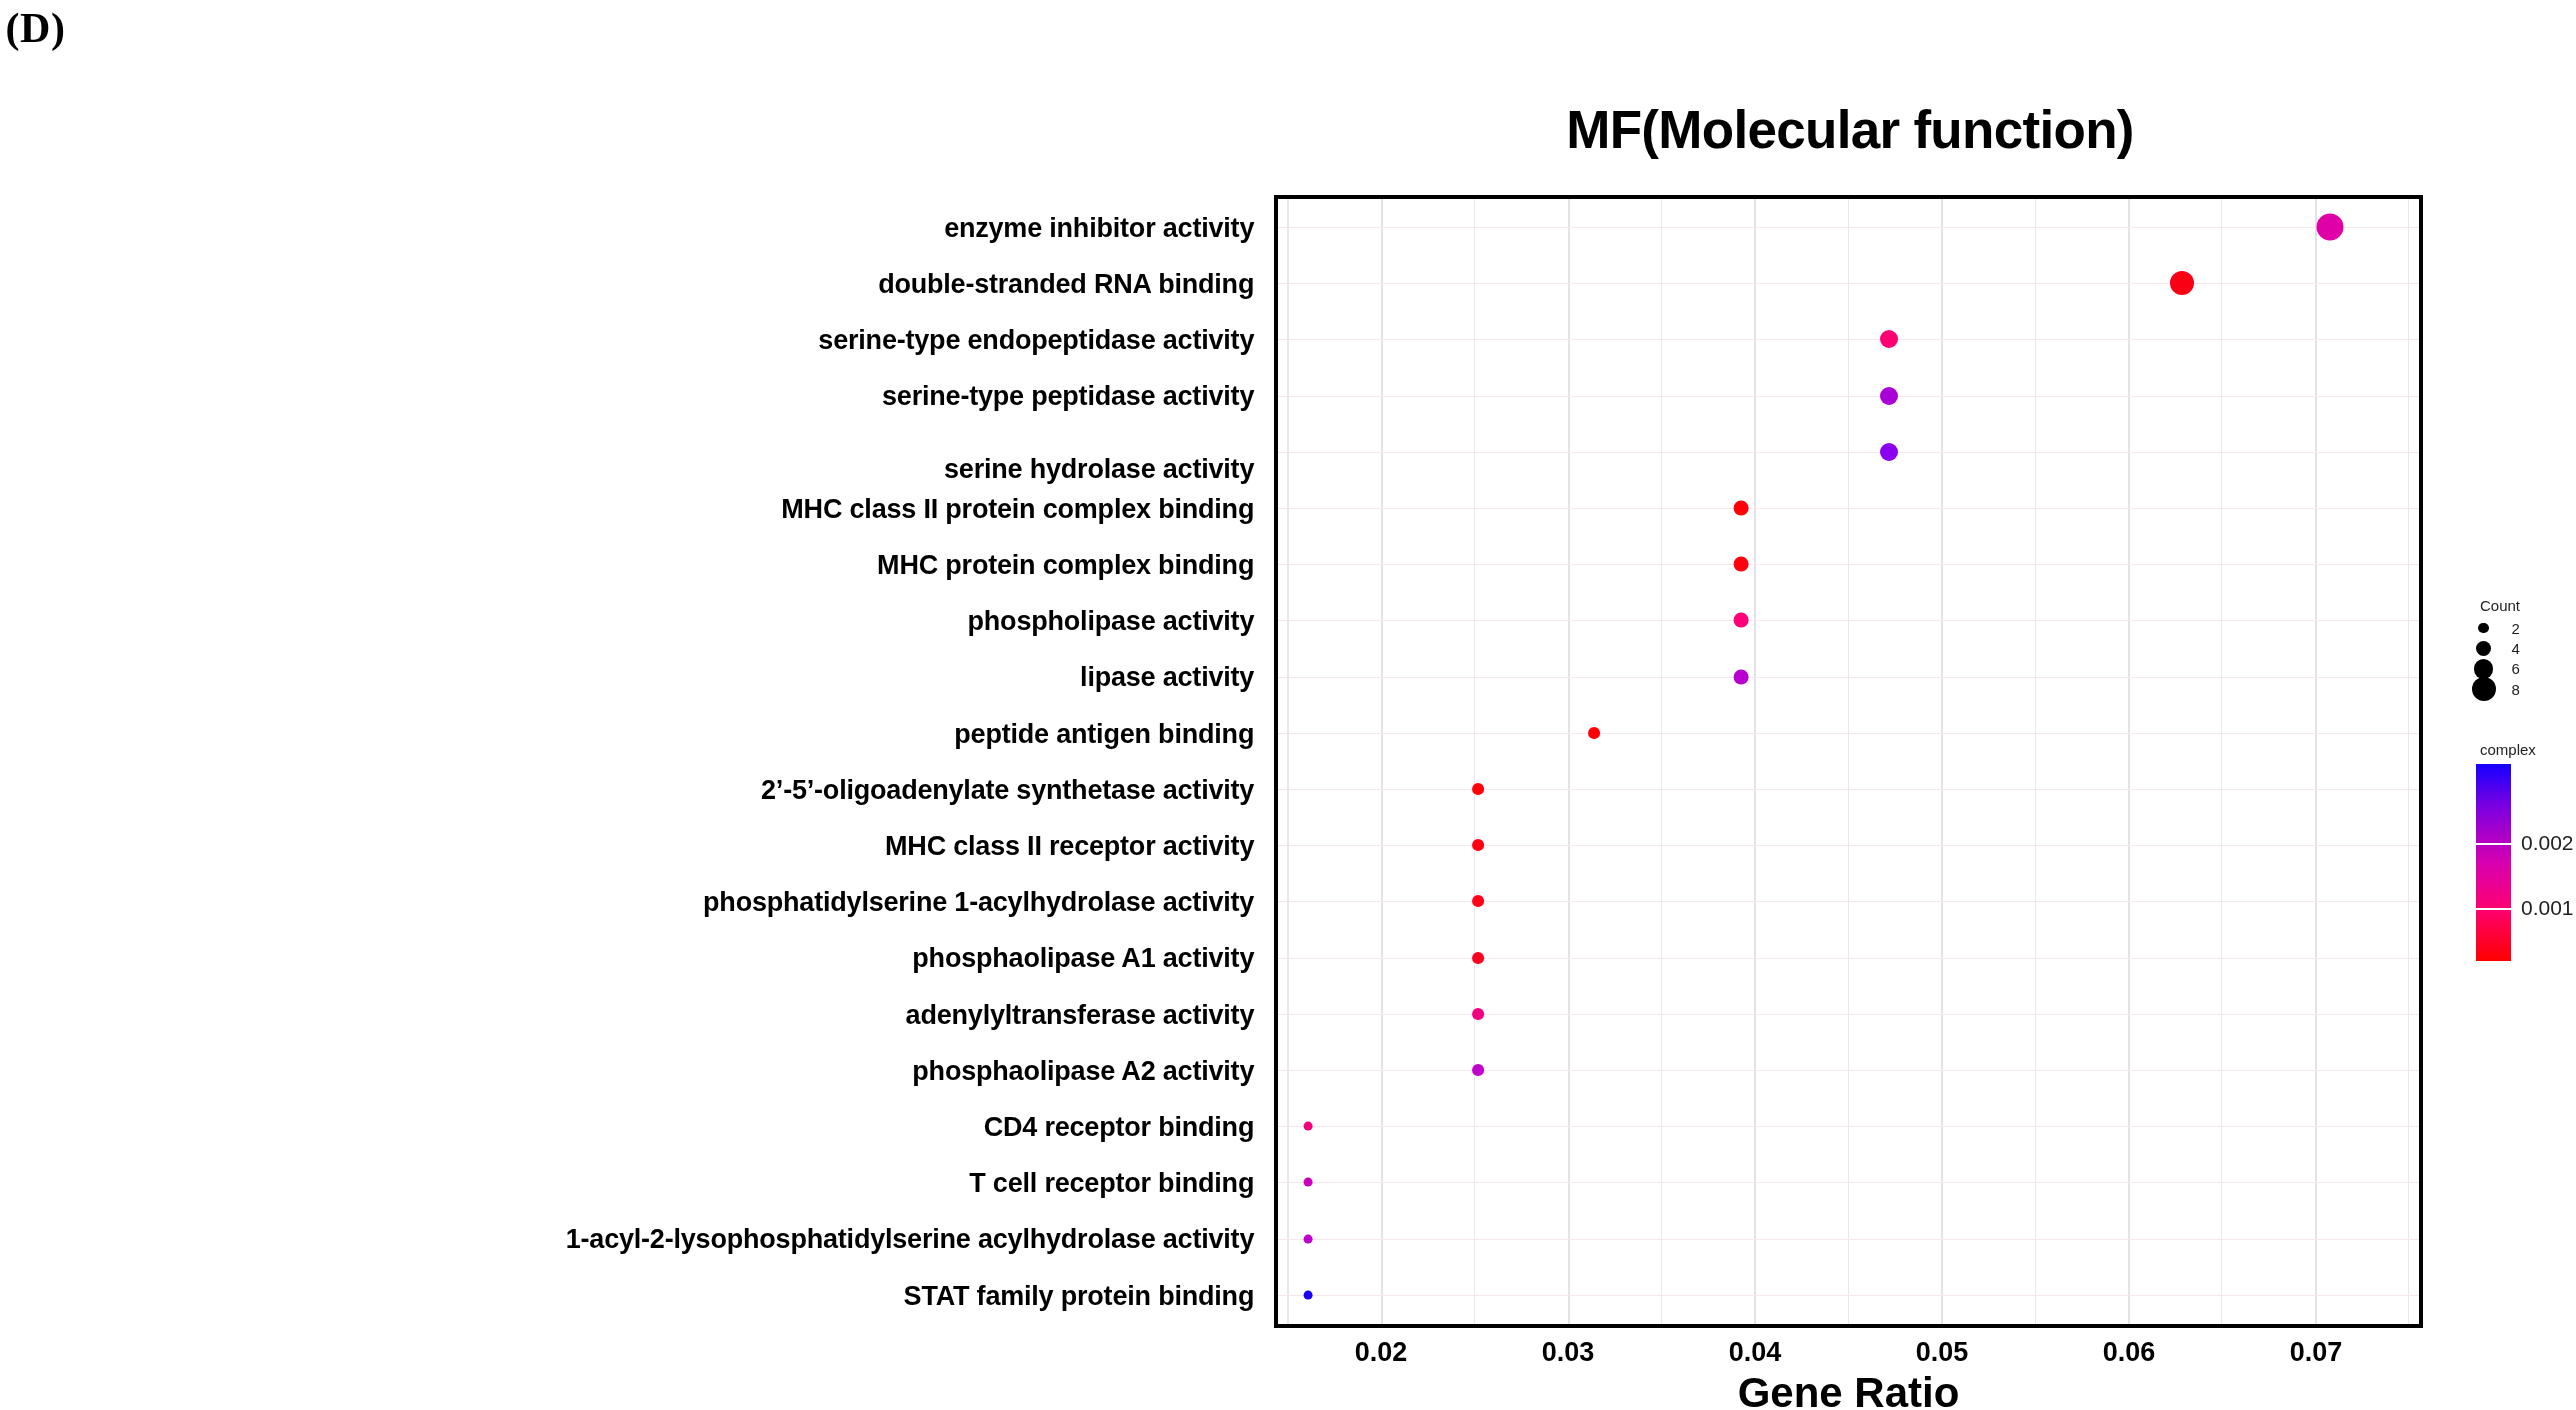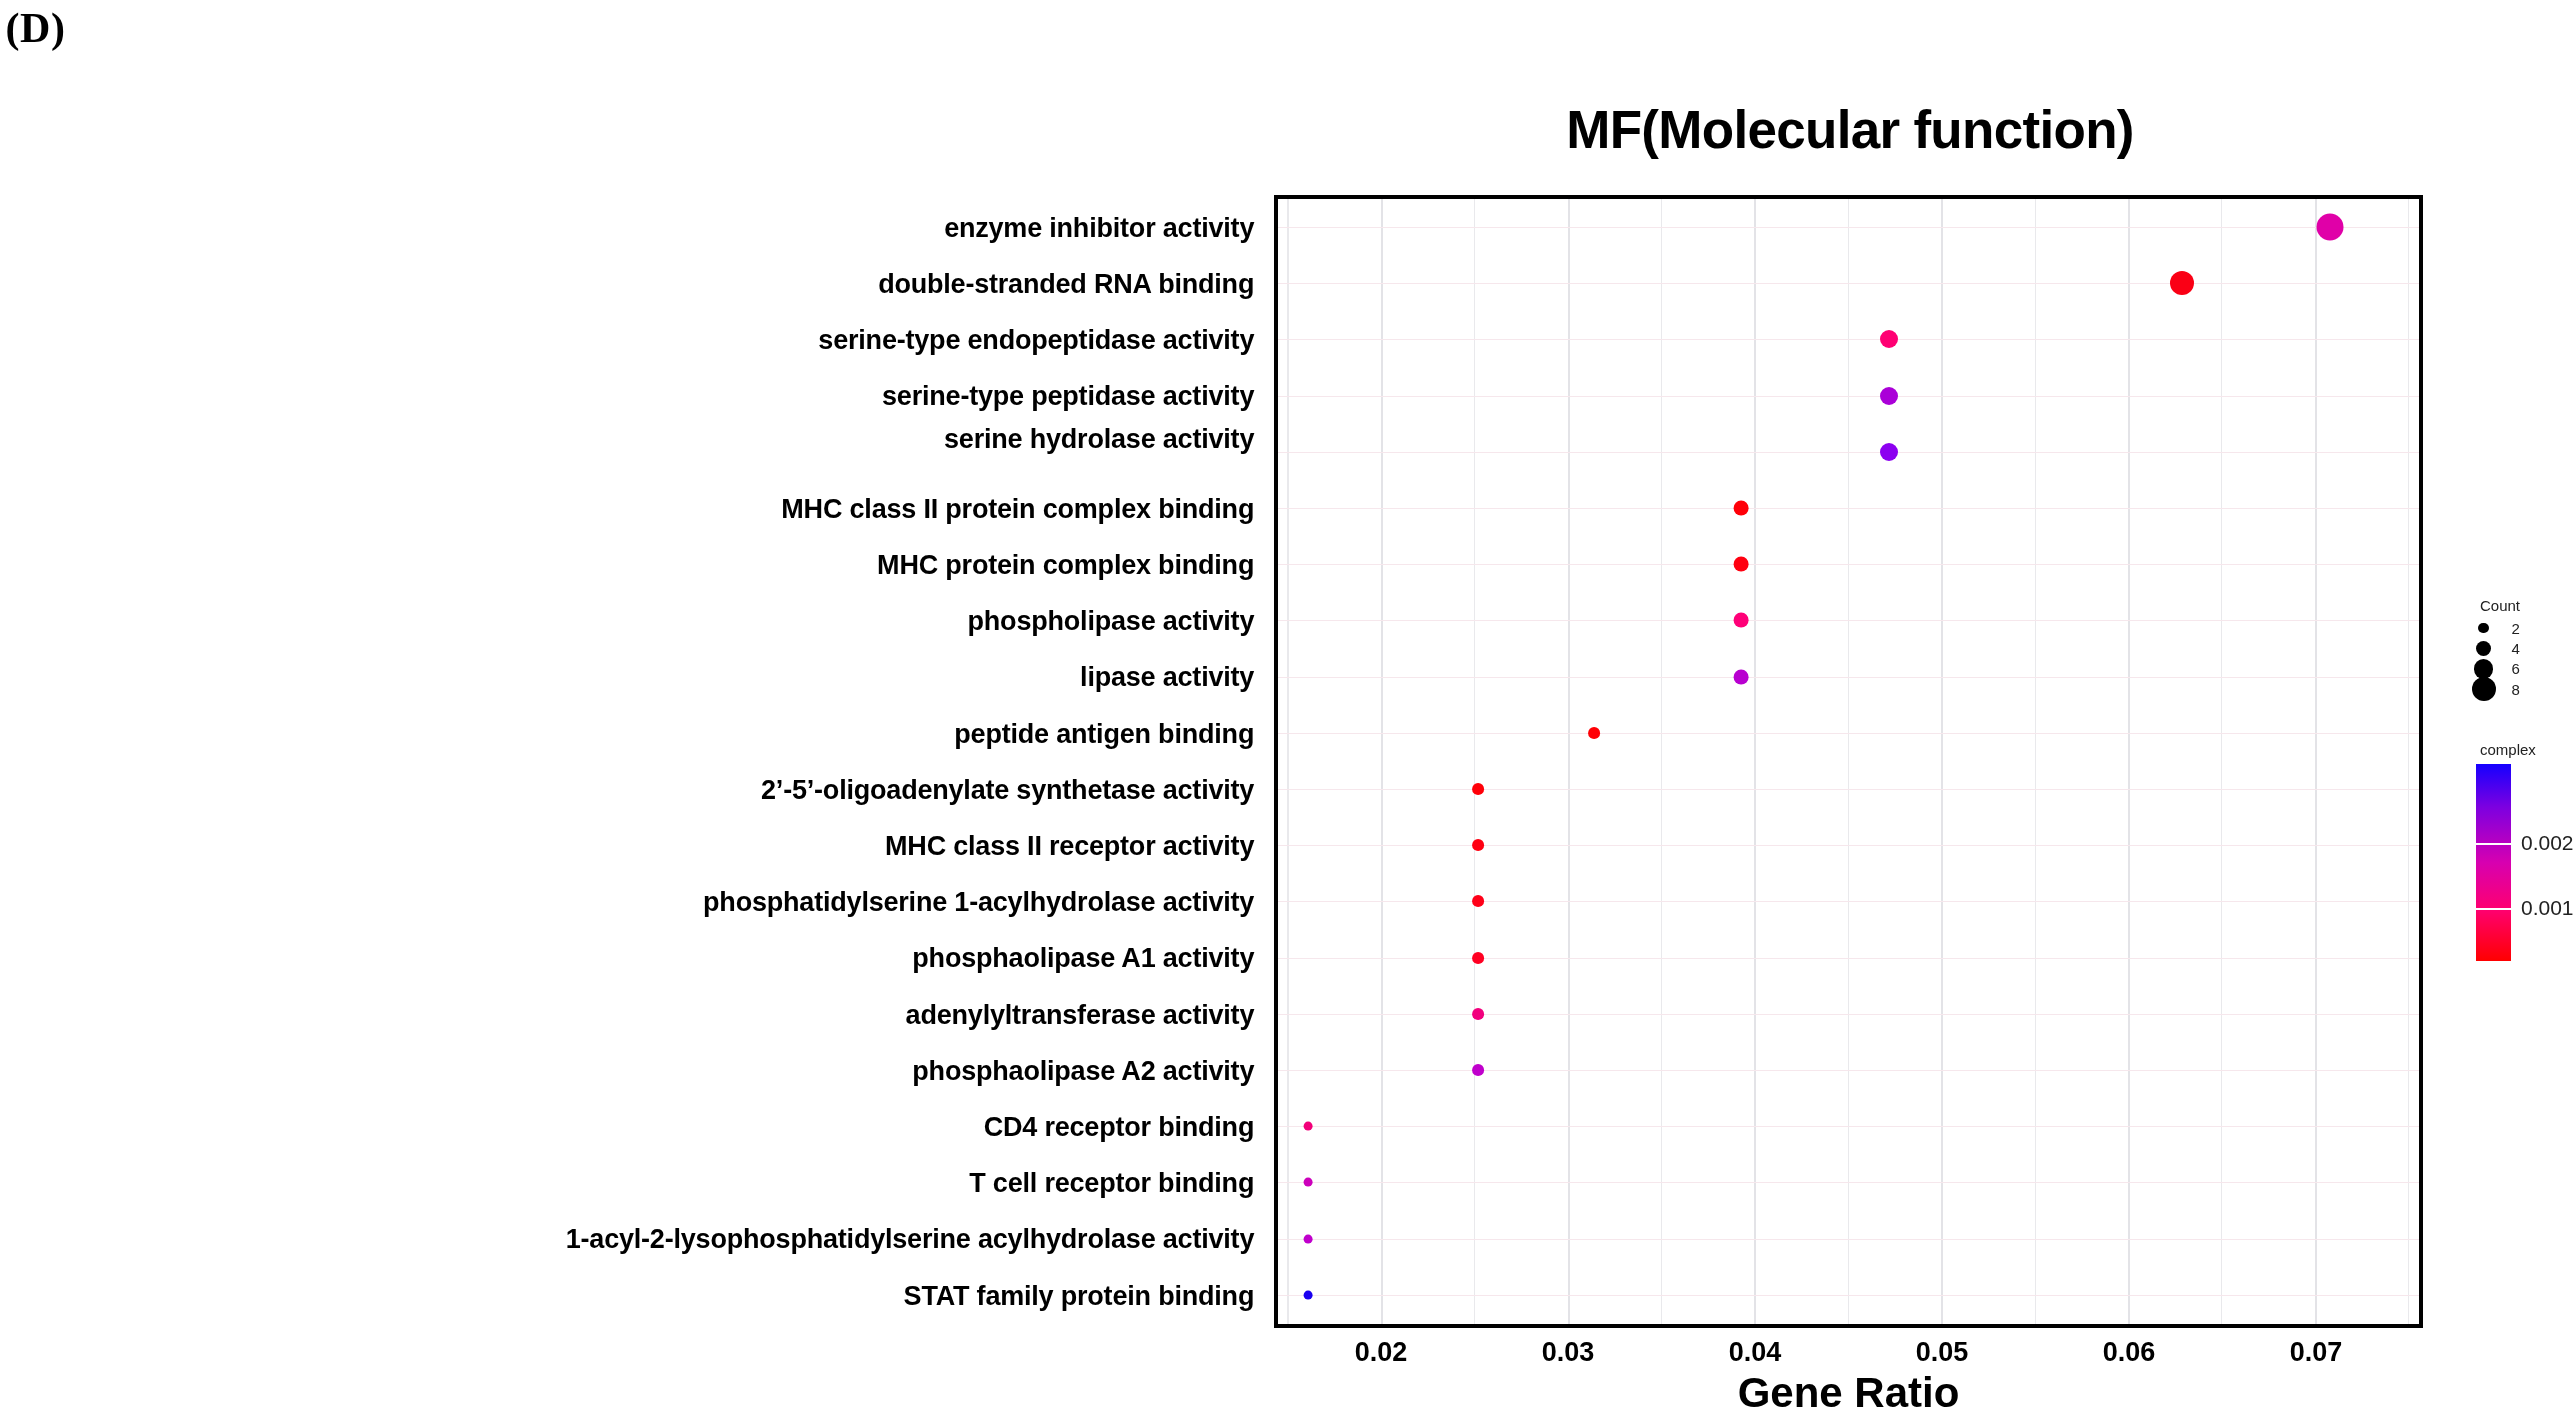--- a/index.html
+++ b/index.html
@@ -97,21 +97,21 @@
 
 <div id="panel-label">(D)</div>
 
 <div id="chart-title">MF(Molecular function)</div>
 
 <div id="y-axis-labels">
     <div class="y-label" style="top: 33px;">enzyme inhibitor activity</div>
     <div class="y-label" style="top: 89px;">double-stranded RNA binding</div>
     <div class="y-label" style="top: 145px;">serine-type endopeptidase activity</div>
     <div class="y-label" style="top: 201px;">serine-type peptidase activity</div>
-    <div class="y-label" style="top: 244px;">serine hydrolase activity</div>
+    <div class="y-label" style="top: 274px;">serine hydrolase activity</div>
     <div class="y-label" style="top: 314px;">MHC class II protein complex binding</div>
     <div class="y-label" style="top: 370px;">MHC protein complex binding</div>
     <div class="y-label" style="top: 426px;">phospholipase activity</div>
     <div class="y-label" style="top: 482px;">lipase activity</div>
     <div class="y-label" style="top: 539px;">peptide antigen binding</div>
     <div class="y-label" style="top: 595px;">2’-5’-oligoadenylate synthetase activity</div>
     <div class="y-label" style="top: 651px;">MHC class II receptor activity</div>
     <div class="y-label" style="top: 707px;">phosphatidylserine 1-acylhydrolase activity</div>
     <div class="y-label" style="top: 763px;">phosphaolipase A1 activity</div>
     <div class="y-label" style="top: 820px;">adenylyltransferase activity</div>

